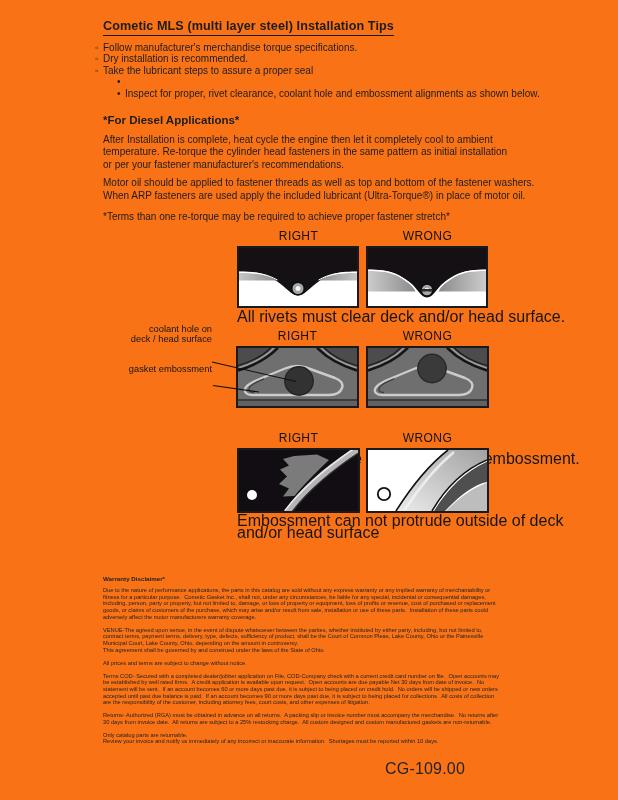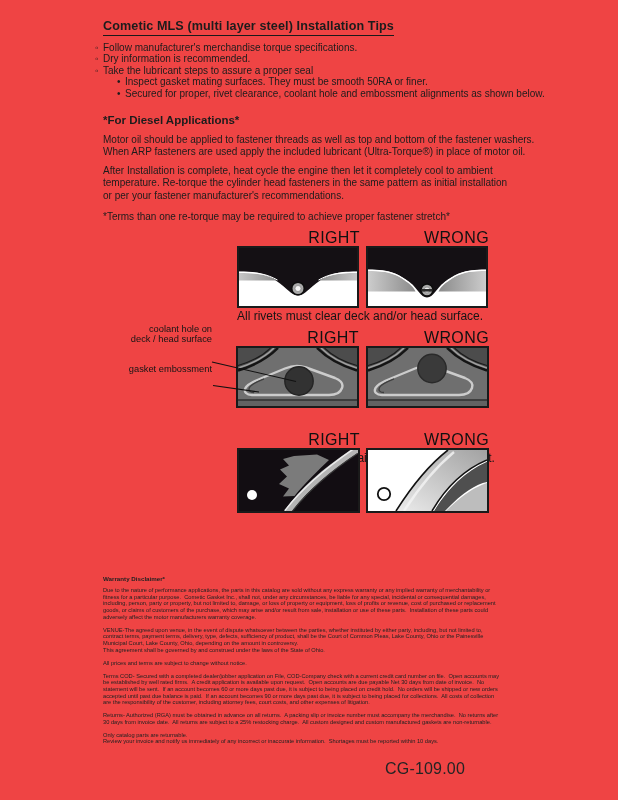--- a/index.html
+++ b/index.html
@@ -1,41 +1,41 @@
 <!DOCTYPE html>
 <html><head>
 <meta charset="utf-8">
 <style>
   html,body{margin:0;padding:0;background:#ffffff;}
   .page{
-    position:relative;width:618px;height:800px;background:#ef4444;
+    position:relative;width:618px;height:800px;background:#f97316;
     font-family:"Liberation Sans", sans-serif;color:#1c1c1c;overflow:hidden;
   }
   .abs{position:absolute;}
   .pre{white-space:pre-wrap;}
   
   .title{
     left:103px;top:19px;font-size:12.6px;font-weight:bold;letter-spacing:.1px;
     border-bottom:1.6px solid #1a1a1a;padding-bottom:2px;
   }
   
   .bullets{left:95px;top:42px;font-size:10px;line-height:11.4px;width:450px;}
   .bullet-row{display:flex;}
   .bullet-row.lvl2{padding-left:22px;}
   .marker{width:8px;flex:0 0 8px;}
   
   .diesel{left:103px;top:114px;width:440px;font-size:10px;line-height:12.6px;}
   .diesel h2{font-size:11.5px;font-weight:bold;margin:0 0 7px 0;}
   .diesel p{margin:0 0 6px 0;}
   .diesel .note{margin-top:8px;}
   
-  .fig-label{width:123px;text-align:right;font-size:16px;letter-spacing:.4px;color:#111;}
+  .fig-label{width:123px;text-align:center;font-size:12px;letter-spacing:.4px;color:#111;}
   .figbox{border:2px solid #1a1a1a;background:#fff;}
   .figbox svg{display:block;}
-  .caption{font-size:12px;line-height:11.5px;color:#151515;}
+  .caption{font-size:16px;line-height:11.5px;color:#151515;}
   .ptr-label{font-size:9.3px;line-height:10.4px;text-align:right;width:112px;color:#151515;}
   
   .disclaimer{left:103px;top:576px;width:420px;font-size:5.7px;line-height:6.65px;color:#222;}
   .disclaimer h3{font-size:6.2px;font-weight:bold;margin:0 0 4.5px 0;}
   .disclaimer p{margin:0 0 6.3px 0;}
   
   .footer{left:385px;top:760px;font-size:16px;color:#242424;letter-spacing:.2px;}
 </style>
 </head>
 <body>
@@ -44,43 +44,42 @@
 
   <div class="abs title">Cometic MLS (multi layer steel) Installation Tips</div>
 
   <div class="abs bullets">
     <div class="bullet-row">
       <span class="marker">◦</span>
       <span>Follow manufacturer's merchandise torque specifications.</span>
     </div>
     <div class="bullet-row">
       <span class="marker">◦</span>
-      <span>Dry information is recommended.</span>
+      <span>Dry installation is recommended.</span>
     </div>
     <div class="bullet-row">
       <span class="marker">◦</span>
       <span>Take the lubricant steps to assure a proper seal</span>
     </div>
     <div class="bullet-row lvl2">
       <span class="marker">•</span>
-      <span>Inspect gasket mating surfaces.  They must be smooth 50RA or finer.</span>
     </div>
     <div class="bullet-row lvl2">
       <span class="marker">•</span>
-      <span>Secured for proper, rivet clearance, coolant hole and embossment alignments as shown below.</span>
+      <span>Inspect for proper, rivet clearance, coolant hole and embossment alignments as shown below.</span>
     </div>
   </div>
 
   <div class="abs diesel">
     <h2>*For Diesel Applications*</h2>
-    <p class="pre">Motor oil should be applied to fastener threads as well as top and bottom of the fastener washers.
-When ARP fasteners are used apply the included lubricant (Ultra-Torque®) in place of motor oil.</p>
     <p class="pre">After Installation is complete, heat cycle the engine then let it completely cool to ambient
 temperature. Re-torque the cylinder head fasteners in the same pattern as initial installation
 or per your fastener manufacturer's recommendations.</p>
+    <p class="pre">Motor oil should be applied to fastener threads as well as top and bottom of the fastener washers.
+When ARP fasteners are used apply the included lubricant (Ultra-Torque®) in place of motor oil.</p>
     <p class="note">*Terms than one re-torque may be required to achieve proper fastener stretch*</p>
   </div>
 
   <div class="abs fig-label" style="left:237px;top:229px;">RIGHT</div>
   <div class="abs fig-label" style="left:366px;top:229px;">WRONG</div>
 
   <div class="abs figbox" style="left:237px;top:246px;">
     <svg width="118" height="58" viewBox="0 0 118 58">
       <defs>
         <linearGradient id="wedgeR1" x1="0" y1="0" x2="1" y2="0">
@@ -208,20 +207,22 @@
       <path d="M66,61 C84,32 102,19 119,11 L119,32 C108,34 94,43 77,61 Z" fill="#4f4f4f"></path>
       <path d="M65,61 C82,33 101,19 119,11" stroke="#ffffff" stroke-width="1.4" fill="none"></path>
       <path d="M28,61 C45,34 62,14 80,0 L119,0 L119,10 C100,18 81,32 64,61 Z" fill="url(#bandW3)"></path>
       <path d="M36,61 C52,36 68,17 86,2" stroke="#f2f2f2" stroke-width="2.4" fill="none" opacity="0.85"></path>
       <path d="M28,61 C45,34 62,14 80,0" stroke="#111111" stroke-width="1.6" fill="none"></path>
       <path d="M64,61 C81,32 100,18 119,10" stroke="#111111" stroke-width="1.6" fill="none"></path>
       <circle cx="16" cy="44" r="6.2" fill="#ffffff" stroke="#111111" stroke-width="1.8"></circle>
     </svg>
   </div>
 
+  <div class="abs caption pre" style="left:237px;top:515px;">Embossment can not protrude outside of deck
+and/or head surface</div>
 
   <div class="abs disclaimer">
     <h3>Warranty Disclaimer*</h3>
     <p class="pre">Due to the nature of performance applications, the parts in this catalog are sold without any express warranty or any implied warranty of merchantability or
 fitness for a particular purpose.  Cometic Gasket Inc., shall not, under any circumstances, be liable for any special, incidental or consequential damages,
 including, person, party or property, but not limited to, damage, or loss of property or equipment, loss of profits or revenue, cost of purchased or replacement
 goods, or claims of customers of the purchase, which may arise and/or result from sale, installation or use of these parts.  Installation of these parts could
 adversely affect the motor manufacturers warranty coverage.</p>
     <p class="pre">VENUE-The agreed upon venue, in the event of dispute whatsoever between the parties, whether instituted by either party, including, but not limited to,
 contract terms, payment terms, delivery, type, defects, sufficiency of product, shall be the Court of Common Pleas, Lake County, Ohio or the Painesville

